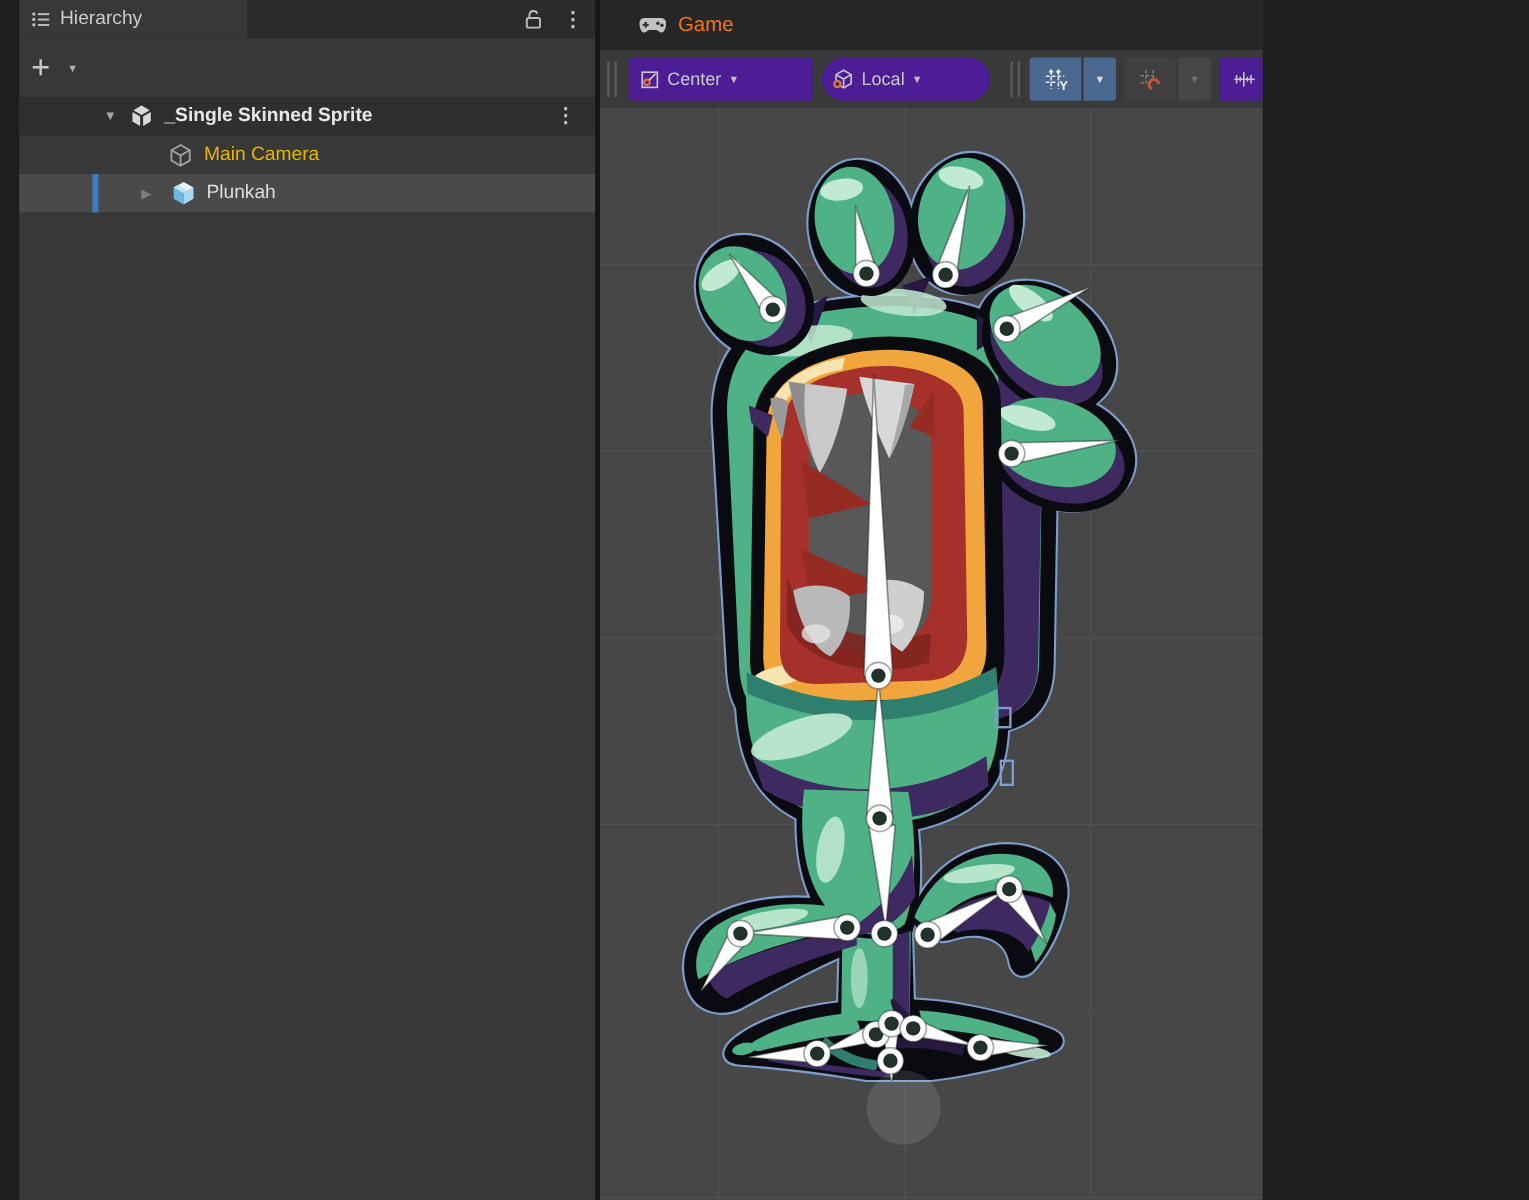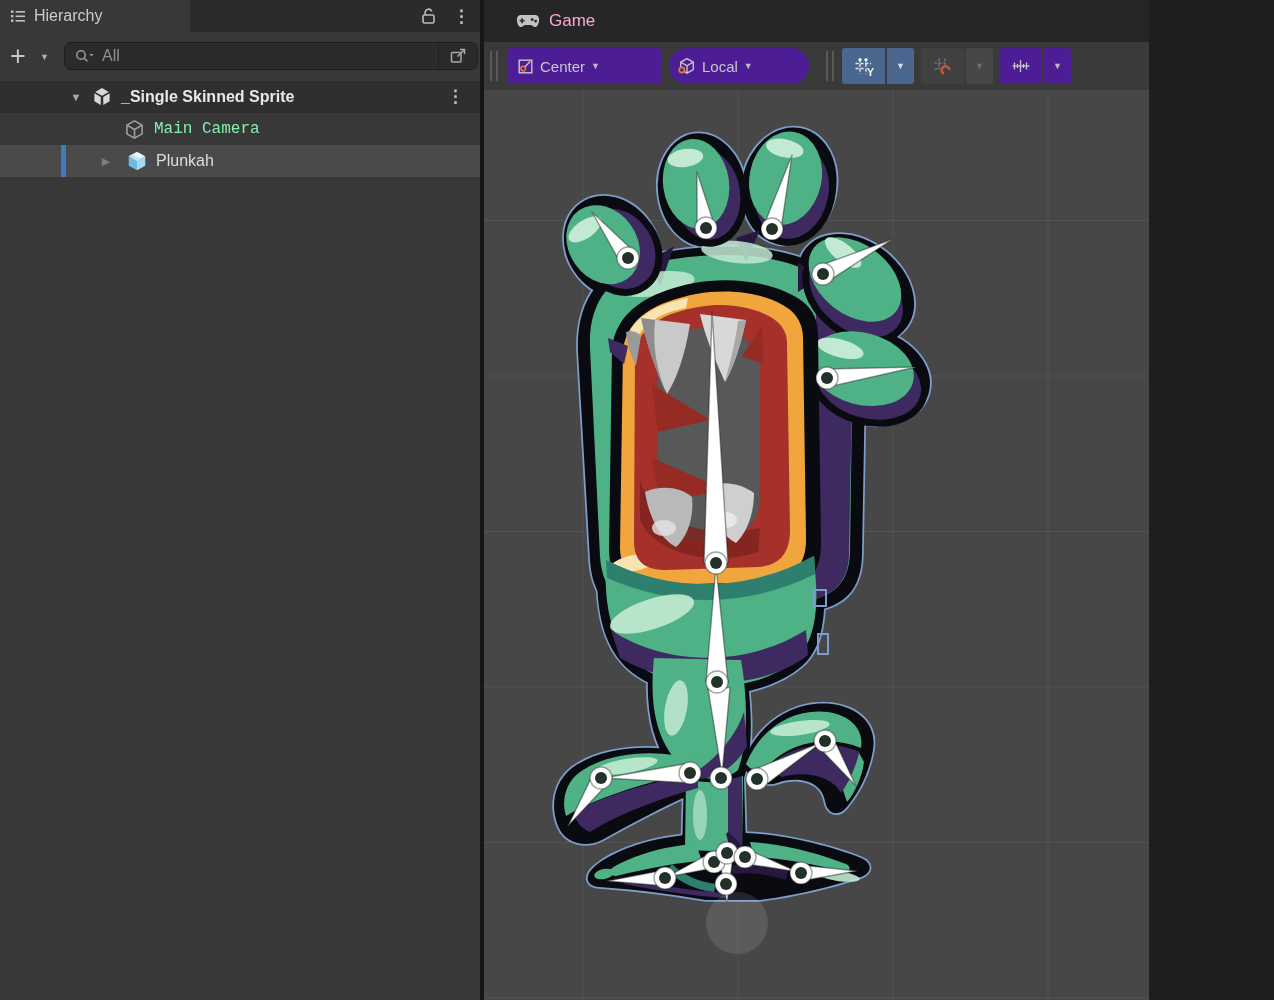--- a/index.html
+++ b/index.html
@@ -1,17 +1,17 @@
 <!DOCTYPE html>
 <html><head>
 <meta charset="utf-8">
 <style>
   html,body{margin:0;padding:0;background:#1e1e1e;}
-  .app{position:relative;width:1149px;height:1000px;overflow:hidden;
-       font-family:"Liberation Sans",sans-serif;-webkit-font-smoothing:antialiased;user-select:none;}
+  .app{position:relative;width:1036px;height:1000px;overflow:hidden;
+       font-family:"Liberation Sans",sans-serif;-webkit-font-smoothing:antialiased;user-select:none;margin-left:16px;}
   
   .hierarchy{position:absolute;left:0;top:0;width:480px;height:1000px;background:#383838;}
   .h-tabstrip{position:absolute;left:0;top:0;width:480px;height:32px;background:#2b2b2b;}
   .h-tab{position:absolute;left:0;top:0;width:190px;height:32px;background:#383838;
          display:flex;align-items:center;gap:8px;padding-left:10px;box-sizing:border-box;
          color:#cccccc;font-size:16px;}
   .h-strip-actions{position:absolute;right:10px;top:0;height:32px;display:flex;align-items:center;gap:16px;}
   .kebab{color:#c0c0c0;font-size:17px;font-weight:bold;letter-spacing:0;line-height:1;}
   .h-toolbar{position:absolute;left:0;top:32px;width:480px;height:48px;background:#383838;}
   .plus-btn{position:absolute;left:10px;top:6px;color:#c8c8c8;font-size:27px;font-weight:400;line-height:36px;}
@@ -19,32 +19,32 @@
   .search{position:absolute;left:64px;top:10px;width:414px;height:28px;background:#2b2b2b;
           border:1px solid #1f1f1f;border-radius:7px;box-sizing:border-box;display:flex;align-items:center;}
   .search input{flex:1;background:transparent;border:none;outline:none;color:#cfcfcf;
           font-size:16px;font-family:"Liberation Sans",sans-serif;padding:0;}
   .search input::placeholder{color:#8f8f8f;opacity:1;}
   .mag-wrap{display:flex;align-items:center;padding:0 6px 0 9px;}
   .popout{width:38px;height:100%;border-left:1px solid #1f1f1f;display:flex;align-items:center;justify-content:center;}
   .h-rows{position:absolute;left:0;top:81px;width:480px;}
   .row{position:relative;height:32px;display:flex;align-items:center;font-size:16px;}
   .row-scene{background:#2f2f2f;color:#e8e8e8;font-weight:bold;}
-  .row-camera{background:#383838;color:#86efac;font-family:Liberation Mono, monospace;}
+  .row-camera{background:#383838;color:#eab308;}
   .row-prefab{background:#4a4a4a;color:#dedede;}
   .tri{font-size:11px;color:#a8a8a8;width:16px;text-align:center;}
   .tri.dim{color:#7e7e7e;}
   .prefab-bar{position:absolute;left:61px;top:0;bottom:0;width:5px;background:#3c7dc4;}
   .row-kebab{position:absolute;right:16px;top:7px;}
   
   .vdivider{position:absolute;left:480px;top:0;width:4px;height:1000px;background:#161616;}
   
   .scene-panel{position:absolute;left:484px;top:0;width:790px;height:1000px;background:#474747;}
   .s-tabstrip{position:absolute;left:0;top:0;width:790px;height:42px;background:#262626;display:flex;}
-  .s-tab{height:42px;display:flex;align-items:center;gap:9px;color:#f9a8d4;font-size:17px;
+  .s-tab{height:42px;display:flex;align-items:center;gap:9px;color:#f97316;font-size:17px;
          padding:0 22px 0 20px;box-sizing:border-box;}
   .s-tab.active{width:153px;background:#383838;border-top:3px solid #4679bd;color:#d6d6d6;}
   .s-tab.game{margin-left:12px;}
   .s-toolbar{position:absolute;left:0;top:42px;width:790px;height:48px;background:#3a3a3a;}
   .handle{position:absolute;top:9px;width:10px;height:30px;}
   .handle i{position:absolute;top:0;width:2px;height:30px;background:#5a5a5a;}
   .handle i:first-child{left:0;} .handle i:last-child{left:6px;}
   .tbtn{position:absolute;top:6px;height:36px;background:#4c1d95;border-radius:3px;
         display:flex;align-items:center;gap:6px;padding:0 9px;box-sizing:border-box;
         color:#c8c8c8;font-size:15px;}
@@ -90,38 +90,20 @@
             </g>
           </svg>
         </span>
         <span class="kebab">⋮</span>
       </div>
     </div>
 
     <div class="h-toolbar">
       <span class="plus-btn">+</span>
       <span class="plus-caret">▼</span>
-      <div class="search">
-        <span class="mag-wrap">
-          <svg width="22" height="16" viewBox="0 0 22 16">
-            <circle cx="7" cy="7" r="4.2" fill="none" stroke="#9a9a9a" stroke-width="1.5"></circle>
-            <line x1="10.2" y1="10.2" x2="13.4" y2="13.4" stroke="#9a9a9a" stroke-width="1.5"></line>
-            <path d="M15.5,6 l4,0 l-2,2.6 z" fill="#9a9a9a"></path>
-          </svg>
-        </span>
-        <input type="text" placeholder="All" style="">
-        <span class="popout">
-          <svg width="18" height="18" viewBox="0 0 18 18">
-            <g fill="none" stroke="#a8a8a8" stroke-width="1.5">
-              <rect x="2.5" y="5.5" width="9.5" height="9.5" rx="1"></rect>
-              <path d="M8.5,9.5 L15.5,2.5 M11,2.5 L15.5,2.5 L15.5,7"></path>
-            </g>
-          </svg>
-        </span>
-      </div>
     </div>
 
     <div class="h-rows">
       <div class="row row-scene" style="padding-left:68px;">
         <span class="tri">▼</span>
         <span style="margin-left:8px;display:flex;">
           <svg width="20" height="20" viewBox="0 0 16 16">
             <g fill="#d8d8d8">
               <path d="M8,0.8 L13.4,3.9 L8,7 L2.6,3.9 Z"></path>
               <path d="M1.9,5 L7,8 L7,14.4 L1.9,11.4 Z"></path>

